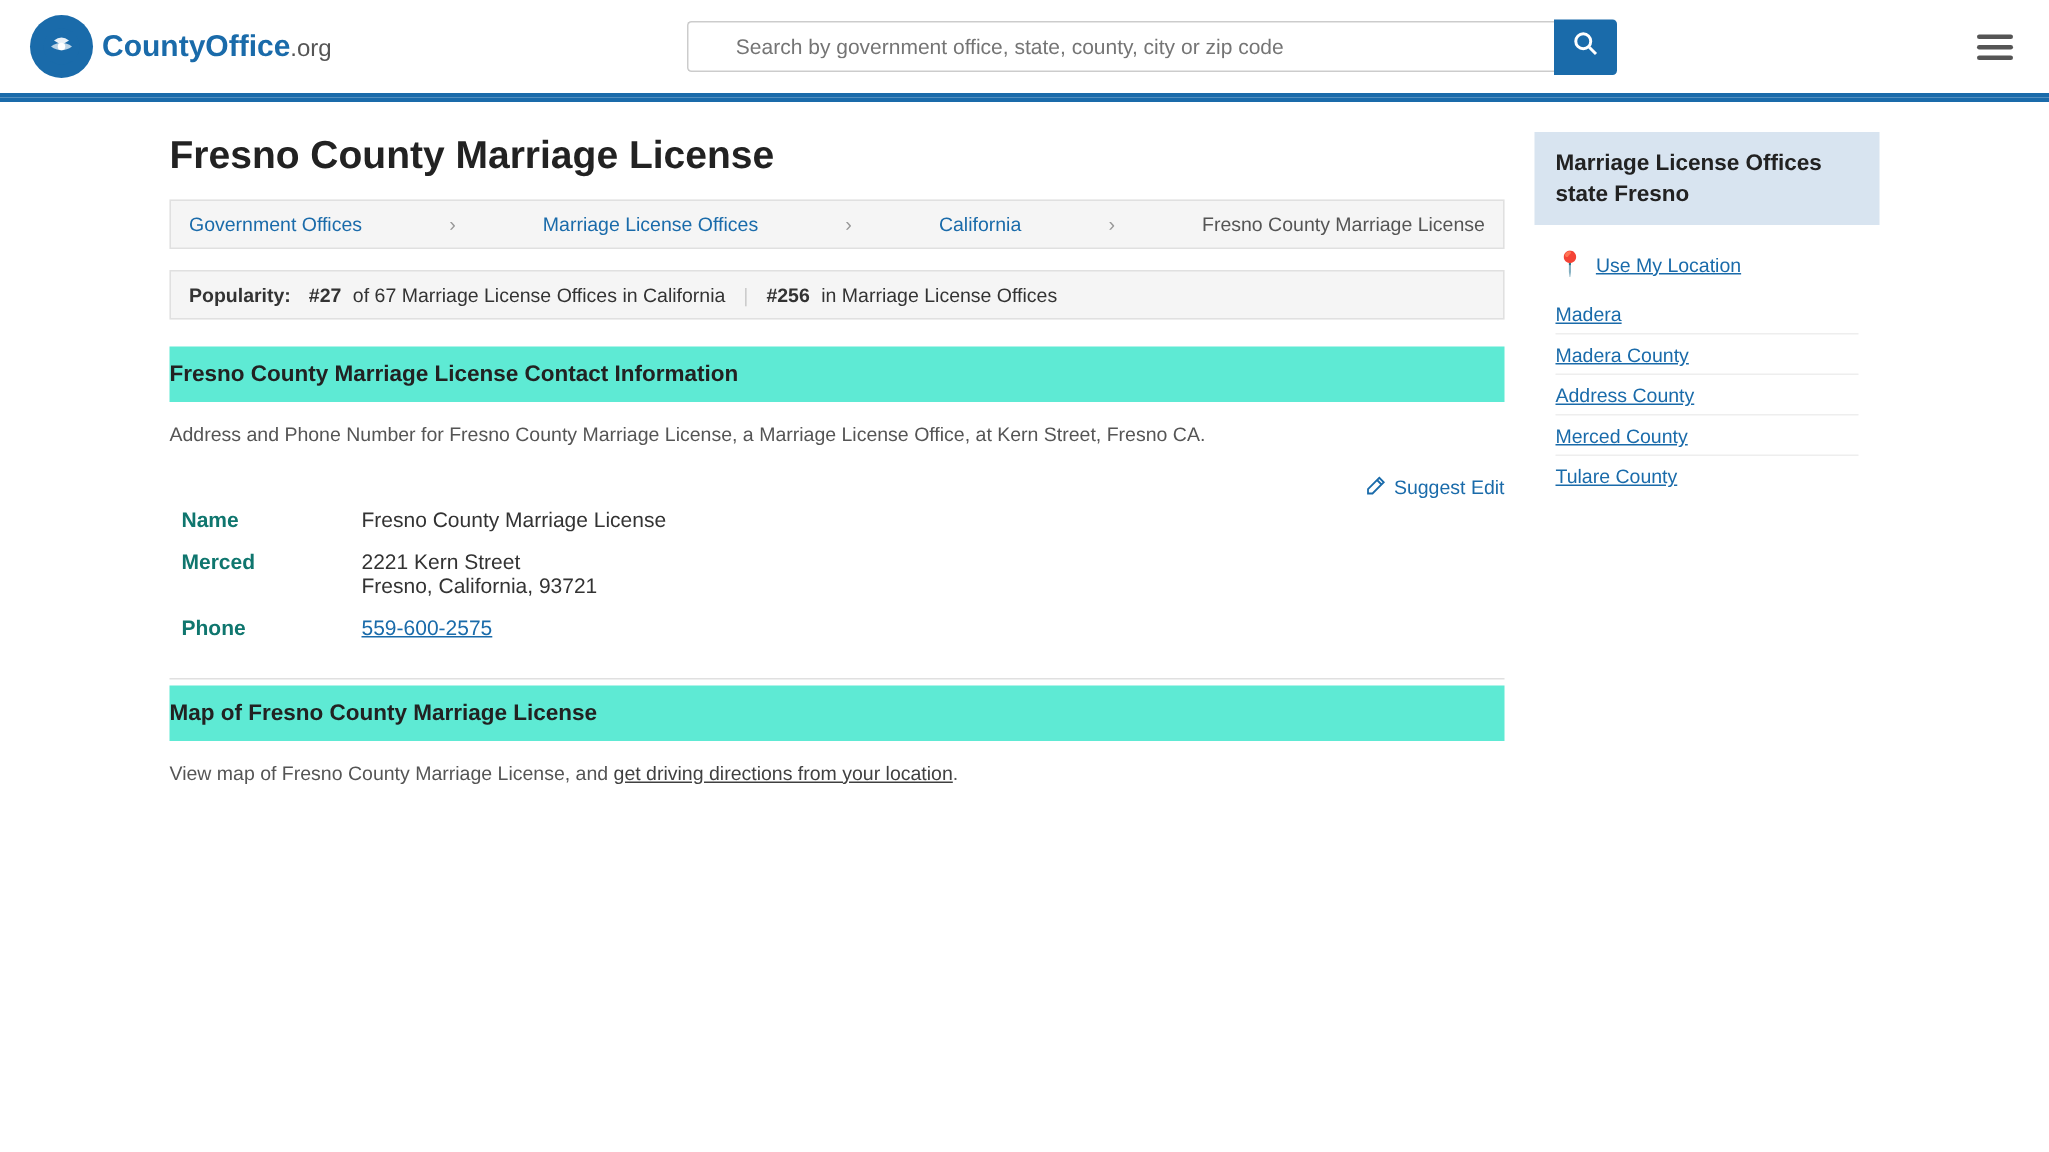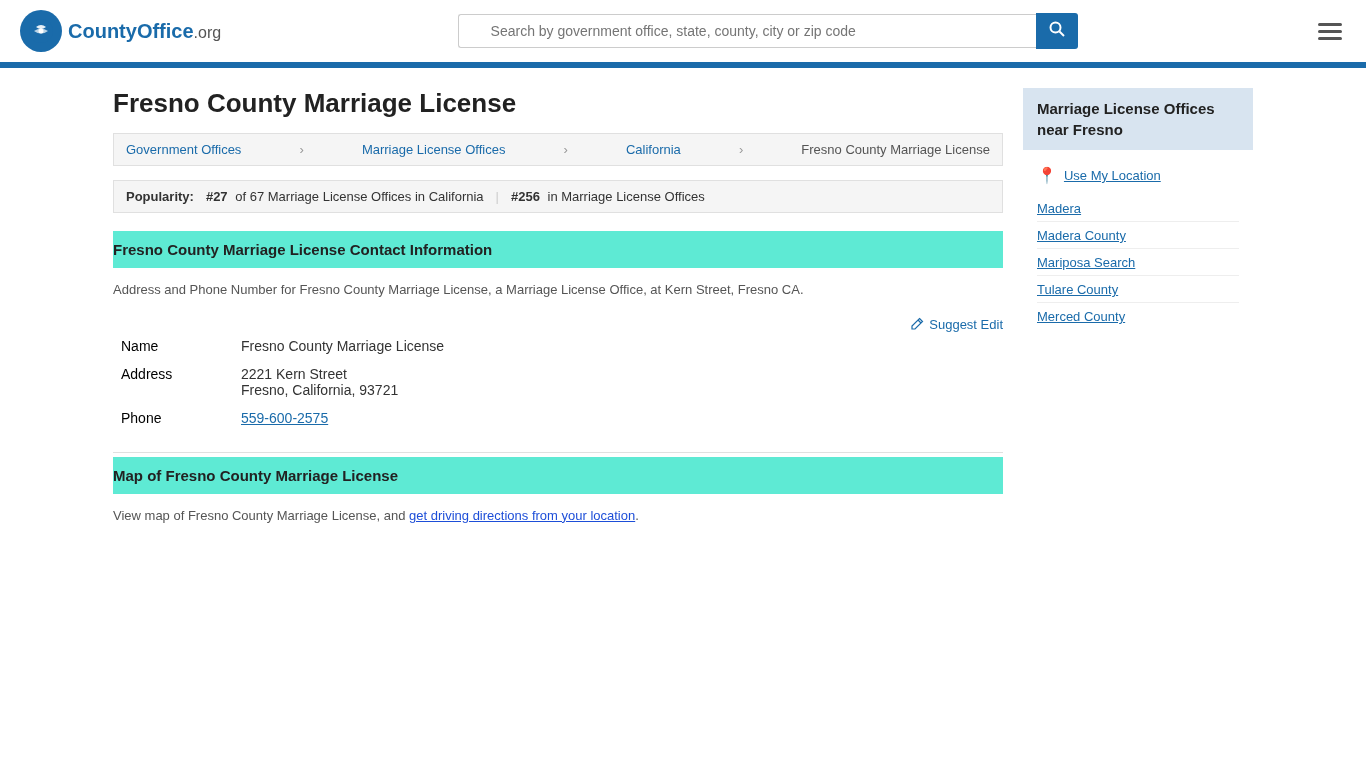--- a/index.html
+++ b/index.html
@@ -159,22 +159,22 @@
     .info-table {
       width: 100%;
       border-collapse: collapse;
       margin-bottom: 10px;
     }
     .info-table tr td {
       padding: 6px 8px;
       vertical-align: top;
     }
     .info-table tr td:first-child {
-      font-weight: normal;
-      color: #000000;
+      font-weight: bold;
+      color: #0f766e;
       width: 120px;
       font-size: 14px;
       margin-left: 16px;
     }
     .info-table tr td:last-child {
       color: #333;
       font-size: 14px;
     }
     .info-table .address-line {
       display: block;
@@ -203,21 +203,21 @@
       border-top: 1px solid #e0e0e0;
       padding-top: 4px;
     }
     .map-desc {
       font-size: 13px;
       color: #555;
       margin-top: 12px;
       line-height: 1.6;
     }
     .map-desc a {
-      color: #1d4ed8;
+      color: #404040;
       text-decoration: underline;
     }
 
     
     .sidebar {
       width: 230px;
       flex-shrink: 0;
     }
     .sidebar-title {
       background: #d8e4f0;
@@ -342,21 +342,21 @@
           <span>Suggest Edit</span>
         </button>
 
         <table class="info-table">
           <tbody>
               <tr>
             <td>Name</td>
             <td>Fresno County Marriage License</td>
           </tr>
           <tr>
-            <td>Address</td>
+            <td>Merced</td>
             <td>
               <span class="address-line">2221 Kern Street</span>
               <span class="address-line">Fresno, California, 93721</span>
             </td>
           </tr>
           <tr>
             <td>Phone</td>
             <td>
               <a class="phone-link" href="tel:5596002575">559-600-2575</a>
             </td>
@@ -370,28 +370,28 @@
       <div class="section-header">Map of Fresno County Marriage License</div>
       <p class="map-desc">
         <span>View map of Fresno County Marriage License, and</span>
         <a href="#">get driving directions from your location</a><span>.</span>
       </p>
     </div>
 
   </div>
 
   <aside class="sidebar">
-    <div class="sidebar-title">Marriage License Offices near Fresno</div>
+    <div class="sidebar-title">Marriage License Offices state Fresno</div>
 
     <div class="sidebar-use-location">
       <span class="location-pin">📍</span>
       <a>Use My Location</a>
     </div>
 
     <ul class="sidebar-links">
     <li><a href="#">Madera</a></li>
         <li><a href="#">Madera County</a></li>
-        <li><a href="#">Mariposa Search</a></li>
+        <li><a href="#">Address County</a></li>
+        <li><a href="#">Merced County</a></li>
         <li><a href="#">Tulare County</a></li>
-        <li><a href="#">Merced County</a></li>
       </ul>
   </aside>
 </div>
 
 </body></html>

